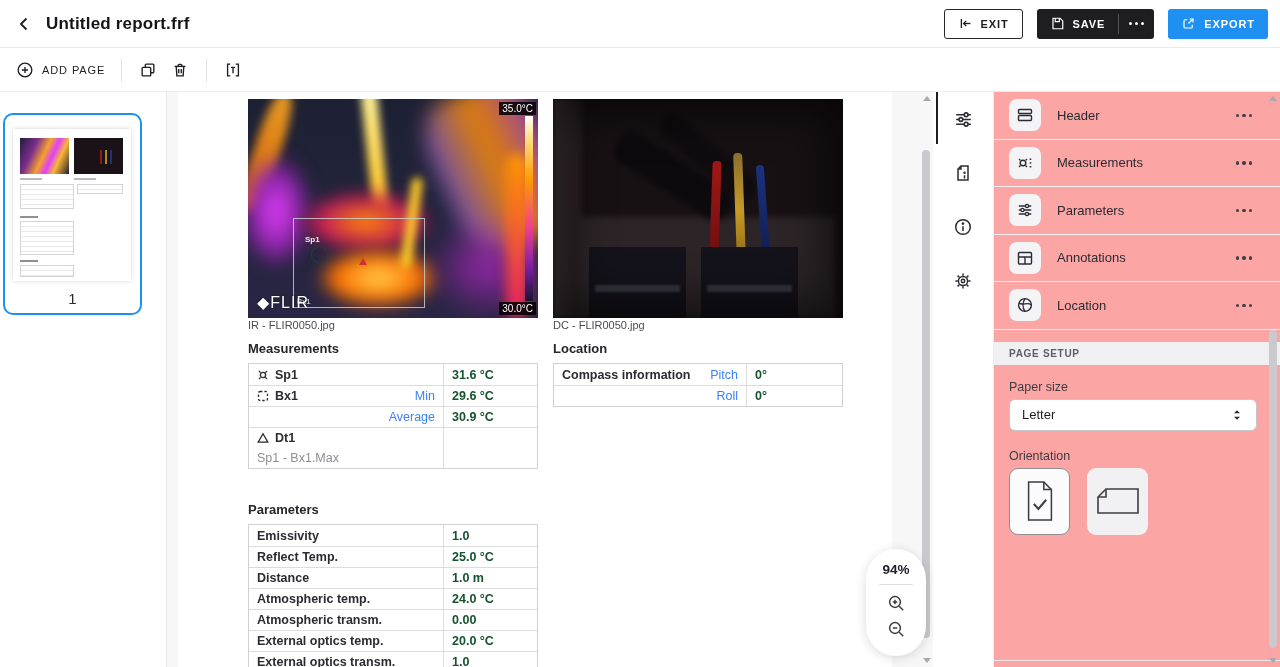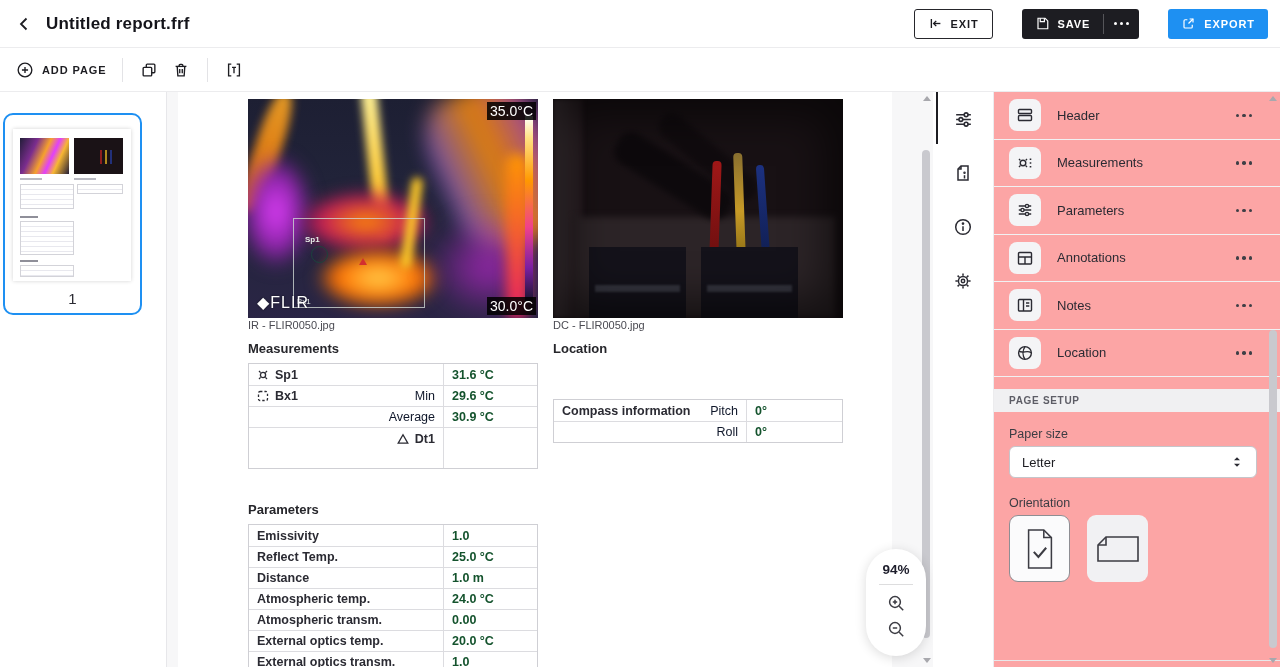--- a/index.html
+++ b/index.html
@@ -5,37 +5,37 @@
   * { box-sizing: border-box; margin: 0; padding: 0; }
   html,body { width:1280px; height:667px; overflow:hidden; }
   body { font-family:"Liberation Sans", sans-serif; background:#fff; color:#2b2b33; position:relative; }
   svg { display:block; }
 
   
   .topbar { position:absolute; top:0; left:0; right:0; height:48px; background:#fff;
             border-bottom:1px solid #ececee; display:flex; align-items:center; padding:0 12px; z-index:10; }
   .back-btn { width:24px; height:24px; display:flex; align-items:center; justify-content:center; cursor:pointer; }
   .doc-title { font-size:17px; font-weight:600; color:#14141a; margin-left:10px; letter-spacing:.2px; }
-  .topbar-actions { margin-left:auto; display:flex; align-items:center; gap:29px; }
+  .topbar-actions { margin-left:auto; display:flex; align-items:center; gap:14px; }
   .btn { height:30px; display:flex; align-items:center; gap:8px; font-size:11px; font-weight:700;
          letter-spacing:.9px; border-radius:3px; cursor:pointer; }
   .btn-exit { background:#fff; border:1px solid #26262b; color:#1b1b20; padding:0 13px; }
   .save-group { display:flex; align-items:stretch; background:#1d1d22; border-radius:3px; color:#fff; height:30px; }
   .btn-save { display:flex; align-items:center; gap:8px; padding:0 13px; font-size:11px; font-weight:700; letter-spacing:.9px; cursor:pointer; }
   .save-sep { width:1px; background:rgba(255,255,255,.25); margin:5px 0; }
   .btn-more { display:flex; align-items:center; padding:0 10px; cursor:pointer; gap:3px; }
   .btn-export { background:#1e90f2; color:#fff; padding:0 13px; }
   .wdot { width:3px; height:3px; border-radius:50%; background:#fff; }
 
   
   .toolbar { position:absolute; top:48px; left:0; right:0; height:44px; background:#fff;
              border-bottom:1px solid #ececee; display:flex; align-items:center; padding:0 10px; z-index:9; }
   .tool-btn { height:32px; min-width:32px; display:flex; align-items:center; justify-content:center;
               gap:8px; cursor:pointer; border-radius:4px; color:#1d1d22; }
-  .addpage-label { font-size:11px; font-weight:700; letter-spacing:.9px; }
+  .addpage-label { font-size:11px; font-weight:400; letter-spacing:.9px; }
   .tool-sep { width:1px; height:24px; background:#e3e3e6; margin:0 10px; }
 
   
   .main { position:absolute; top:92px; left:0; right:0; bottom:0; display:flex; }
 
   
   .sidebar { width:167px; background:#fff; border-right:1px solid #e7e7ea; position:relative; flex:none; }
   .thumb-card { position:absolute; left:3px; top:21px; width:139px; height:202px; border:2px solid #1e90f2;
                 border-radius:10px; background:#fff; cursor:pointer; }
   .thumb-page { position:absolute; left:8px; top:14px; width:118px; height:152px; background:#fff;
@@ -51,21 +51,21 @@
 
   
   .canvas { flex:1; position:relative; background:#f7f7f8; overflow:hidden; }
   .page-sheet { position:absolute; left:11px; top:-12px; width:714px; height:712px; background:#fff; }
 
   .ir-img, .dc-img { position:absolute; top:7px; width:290px; height:219px; overflow:hidden; cursor:pointer; }
   .ir-img { left:81px; background:linear-gradient(180deg,#1d1f33 0%,#23253c 55%,#2a2545 100%); }
   .dc-img { left:386px; background:#181114; }
   .blob { position:absolute; }
 
-  .ir-chip { position:absolute; right:2px; background:rgba(0,0,0,.85); color:#fff; font-size:14px;
+  .ir-chip { position:absolute; right:2px; background:rgba(0,0,0,.85); color:#fff; font-size:10px;
              padding:1px 3px; z-index:4; }
   .ir-chip.top { top:3px; } .ir-chip.bot { bottom:3px; }
   .ir-scale { position:absolute; right:5px; top:17px; bottom:17px; width:8px; z-index:3;
               background:linear-gradient(180deg,#ffffff 0%,#ffe082 12%,#ff9800 35%,#f0418c 60%,#7b1fa2 82%,#1a1530 100%); }
   .flir-logo { position:absolute; left:9px; bottom:6px; color:#fff; font-size:16px; font-weight:400;
                letter-spacing:1px; z-index:4; text-shadow:0 0 2px rgba(0,0,0,.7); }
   .bx1-box { position:absolute; left:45px; top:119px; width:132px; height:90px;
              border:1px solid rgba(205,215,210,.8); z-index:3; }
   .bx1-lab { position:absolute; left:3px; bottom:1px; color:#eef3ef; font-size:8px; }
   .sp1-lab { position:absolute; left:57px; top:136px; color:#e8eee9; font-size:8px; font-weight:700; z-index:3; }
@@ -77,24 +77,24 @@
   .caption { position:absolute; top:227px; font-size:11px; color:#4a4a52; }
   .sec-h { position:absolute; font-size:13px; font-weight:700; color:#26262b; }
 
   .dtable { position:absolute; width:290px; background:#fff; border:1px solid #cfcfd4; font-size:12.5px; }
   .drow { display:flex; height:21px; border-top:1px solid #dcdce0; }
   .drow:first-child { border-top:none; }
   .c1 { width:195px; flex:none; display:flex; justify-content:space-between; align-items:center;
         padding:0 8px; border-right:1px solid #dcdce0; }
   .c1l { width:193px; }
   .lbl { font-weight:700; color:#2b2b33; display:flex; align-items:center; gap:6px; }
-  .sub { color:#0f172a; margin-left:auto; }
+  .sub { color:#3b82f6; margin-left:auto; }
   .c2 { flex:1; display:flex; align-items:center; padding:0 8px; font-weight:700; color:#14532d; }
   .drow-tall { display:flex; height:41px; border-top:1px solid #dcdce0; }
-  .drow-tall .c1 { flex-direction:column; align-items:flex-end; justify-content:flex-start; padding:0; }
+  .drow-tall .c1 { flex-direction:column; align-items:flex-start; justify-content:flex-start; padding:0; }
   .dt-line { height:21px; display:flex; align-items:center; padding:0 8px; }
   .dt-formula { height:20px; display:flex; align-items:center; padding:0 8px; color:#8e8e93; }
   .drow-tall .c2 { align-items:flex-start; padding-top:3px; }
 
   
   .vscroll { position:absolute; right:0; top:0; bottom:0; width:13px; }
   .sthumb { position:absolute; left:2px; width:8px; border-radius:4px; background:#c9c9ce; cursor:pointer; }
   .arr { position:absolute; left:50%; transform:translateX(-50%); width:0; height:0; cursor:pointer;
          border-left:4px solid transparent; border-right:4px solid transparent; }
   .arr.up { border-bottom:5px solid #a8a8ad; top:4px; }
@@ -320,25 +320,26 @@
       <div class="drow-tall">
         <div class="c1">
           <div class="dt-line">
               <span class="lbl">
             <svg width="12" height="12" viewBox="0 0 12 12" fill="none" stroke="#2b2b33" stroke-width="1.3">
                   <path d="M6 1.8 10.8 10.2H1.2Z"></path>
                 </svg>
             <span>Dt1</span>
               </span>
           </div>
-        </div>
-      </div>
-    </div>
-
-    <div class="dtable" style="left:386px; top:271px;margin-top:36px;">
+          <div class="dt-formula">Sp1 - Bx1.Max</div>
+        </div>
+      </div>
+    </div>
+
+    <div class="dtable" style="left:386px; top:271px;">
       <div class="drow">
         <div class="c1 c1l">
             <span class="lbl">Compass information</span>
           <span class="sub">Pitch</span>
           </div>
         <div class="c2">0°</div>
       </div>
       <div class="drow">
         <div class="c1 c1l">
             <span class="sub">Roll</span>
@@ -510,35 +511,20 @@
       <div class="plabel">Annotations</div>
       <div class="pdots">
           <i></i>
           <i></i>
           <i></i>
         </div>
     </div>
     <div class="prow">
       <div class="ptile">
           <svg width="18" height="18" viewBox="0 0 18 18" fill="none" stroke="#2b2b33" stroke-width="1.4">
-            <rect x="2.5" y="3.5" width="13" height="11.5" rx="1"></rect>
-            <path d="M7.5 3.5v11.5"></path>
-            <path d="M10 7h3.3M10 10h3.3"></path>
-          </svg>
-        </div>
-      <div class="plabel">Notes</div>
-      <div class="pdots">
-          <i></i>
-          <i></i>
-          <i></i>
-        </div>
-    </div>
-    <div class="prow">
-      <div class="ptile">
-          <svg width="18" height="18" viewBox="0 0 18 18" fill="none" stroke="#2b2b33" stroke-width="1.4">
             <circle cx="9" cy="9" r="6.4"></circle>
             <path d="M9 2.6c-2.6 3.8-2.6 9 0 12.8"></path>
             <path d="M3 7.2c3.8 2.6 8.2-1.4 12 1.4"></path>
           </svg>
         </div>
       <div class="plabel">Location</div>
       <div class="pdots">
           <i></i>
           <i></i>
           <i></i>

